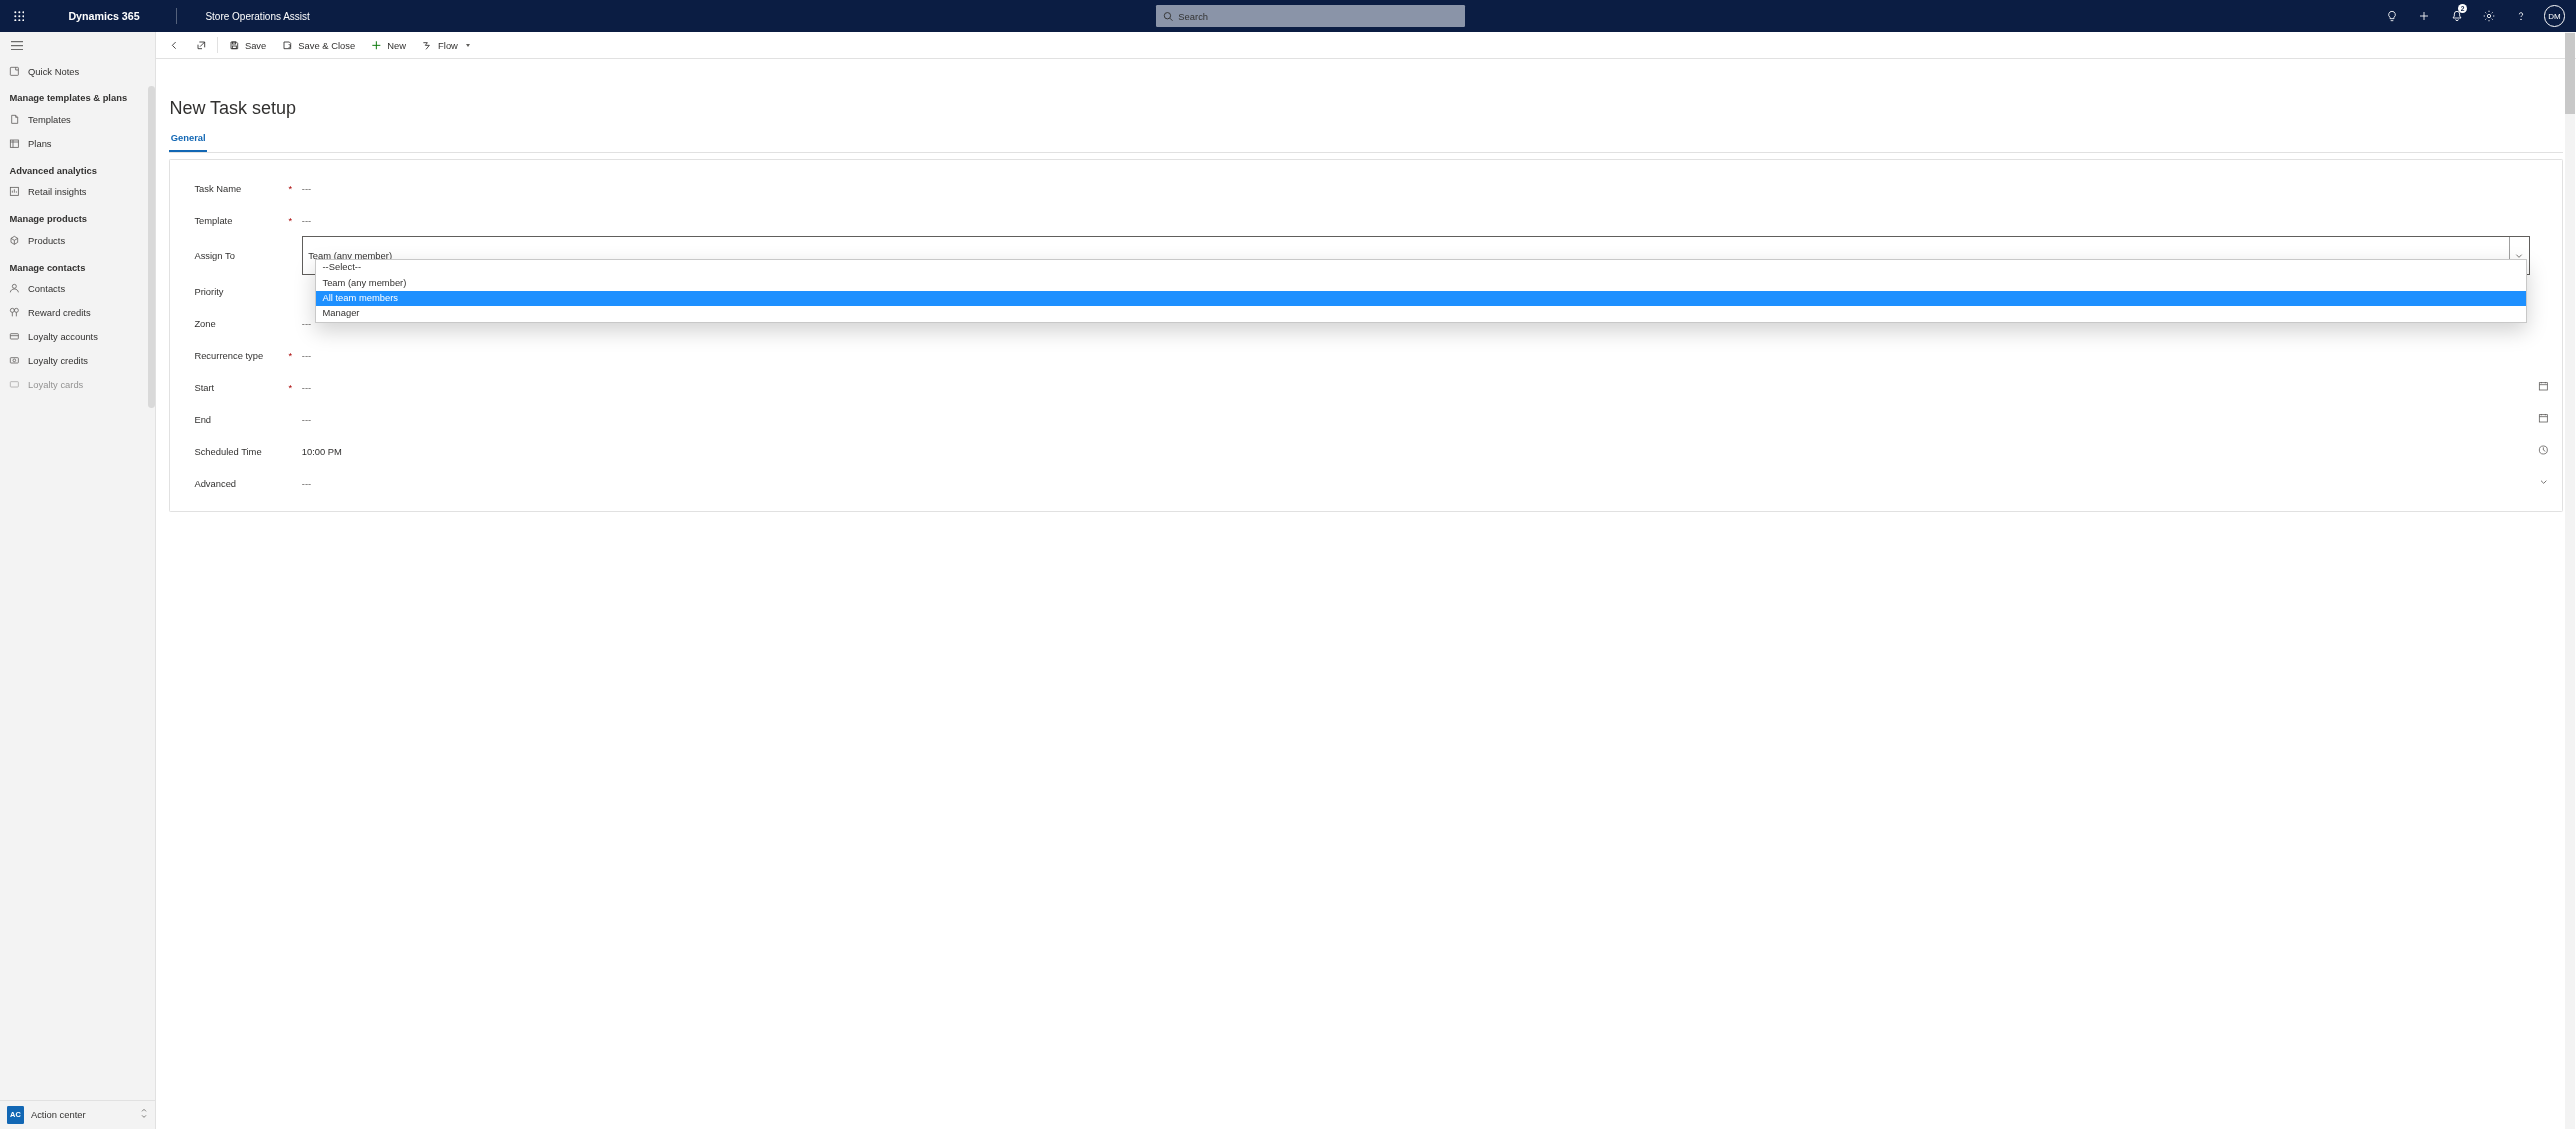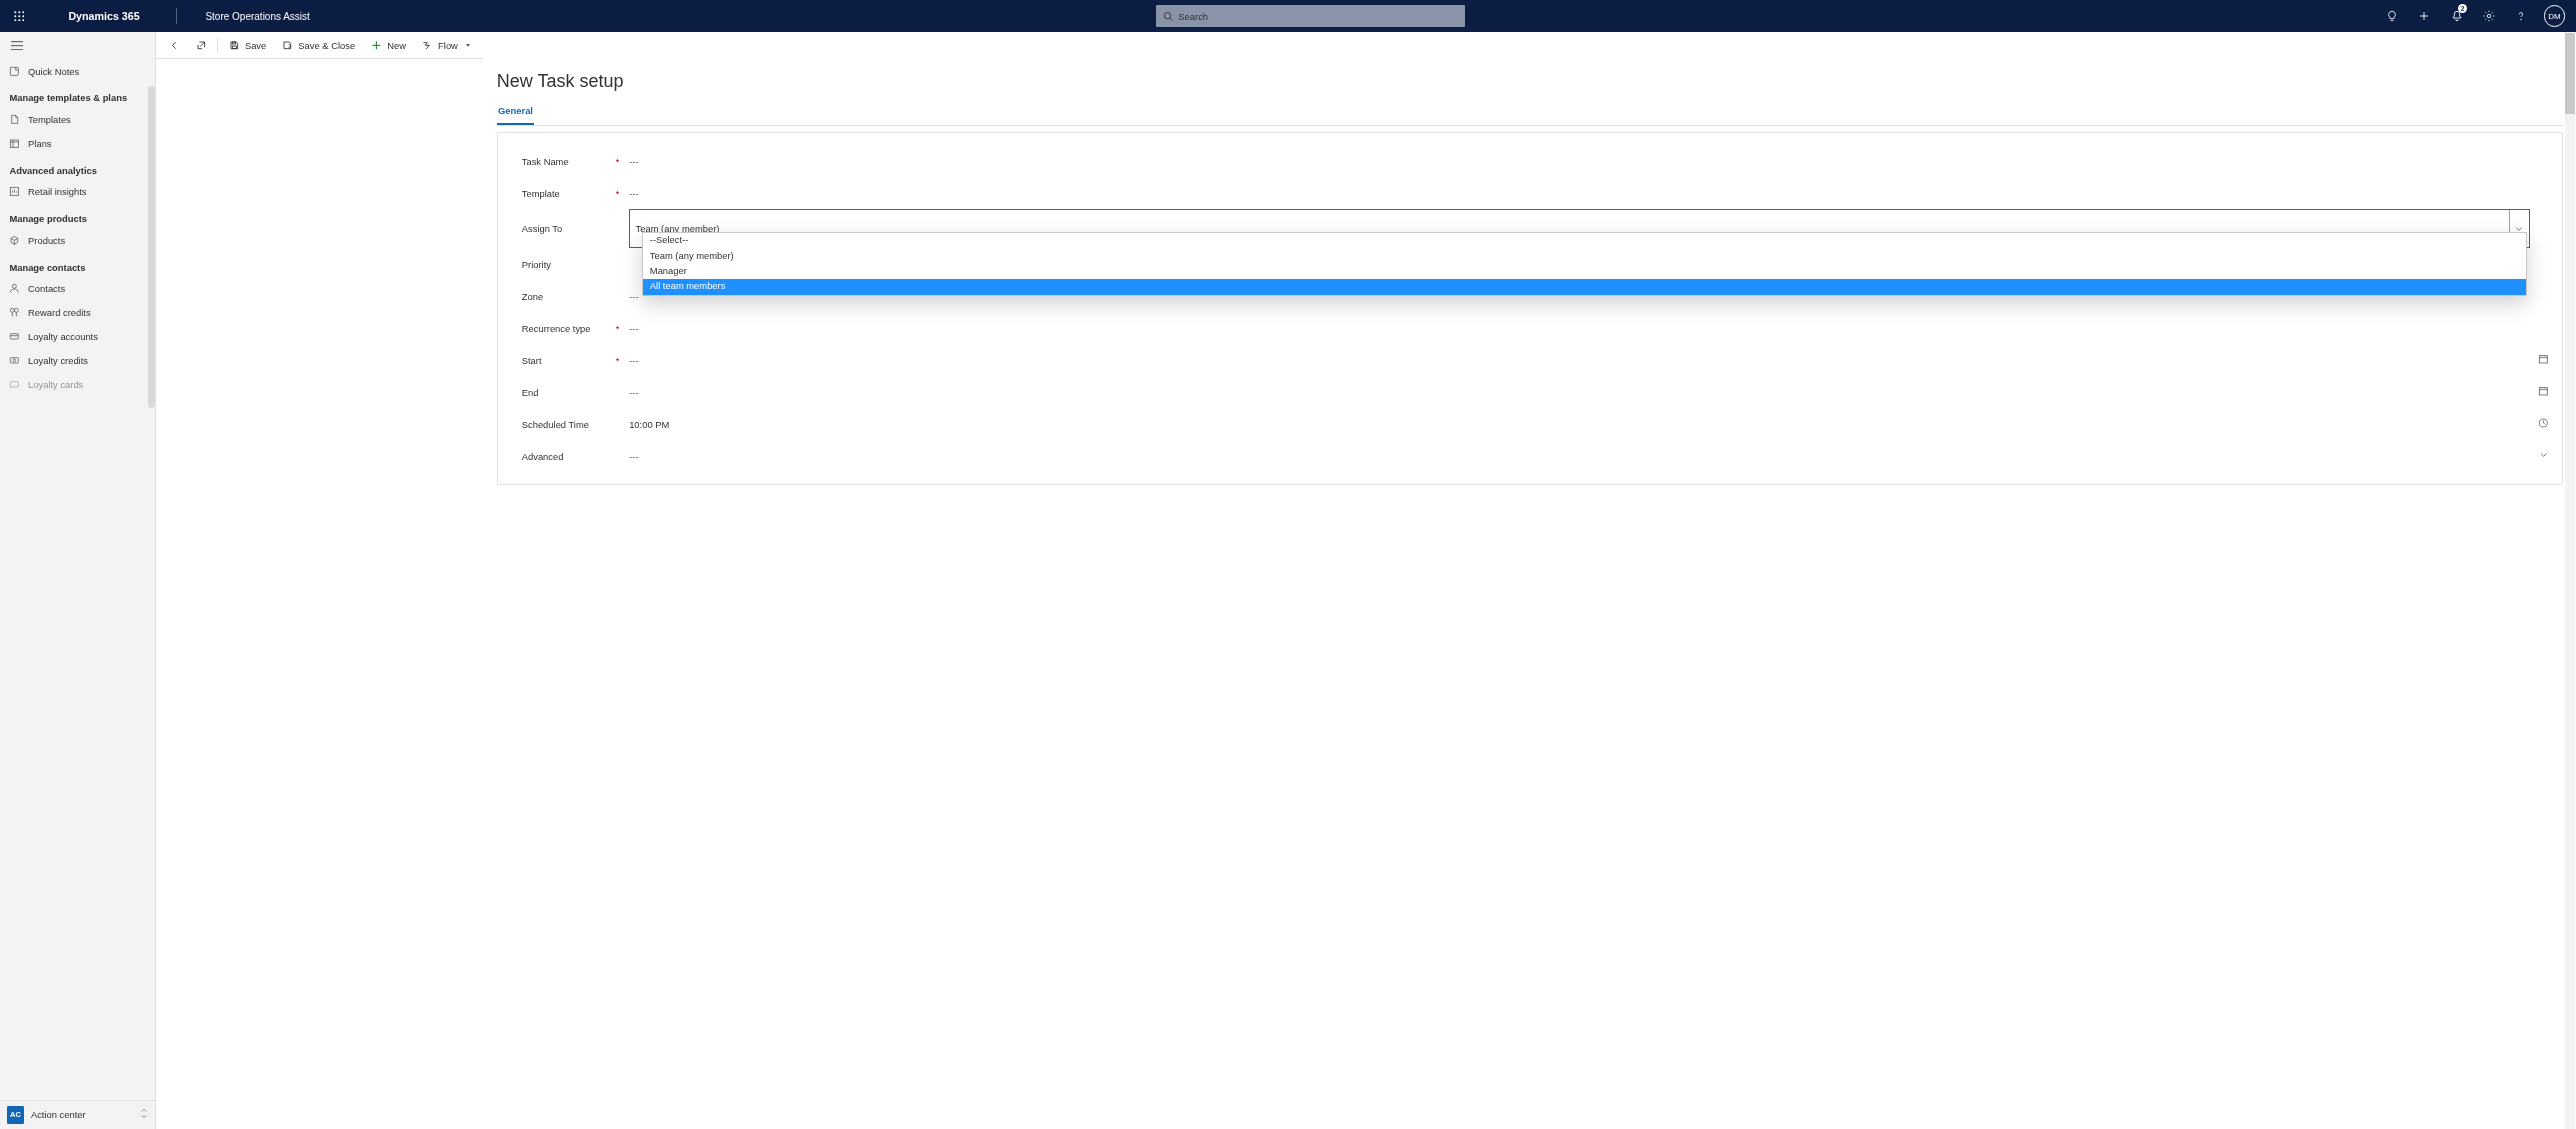--- a/index.html
+++ b/index.html
@@ -35,21 +35,21 @@
   .sb-item span { font-size: 9.4px; color: #323130; white-space: nowrap; overflow:hidden; text-overflow:ellipsis;}
   .sb-section { font-weight: 600; font-size: 9.4px; padding: 9.4px 9.4px 4px 9.4px; color: #323130; }
   .sb-scroll { flex:1; overflow-y:auto; }
   .sb-scrollbar { position:absolute; right:0; top:54px; width:6.7px; height:322px; background:#c8c8c8; border-radius:3.4px; opacity:0.6;}
   .sb-footer { border-top: 0.7px solid #e1e1e1; height: 29.5px; display: flex; align-items: center; padding: 0 6.7px; gap: 6.7px; background:#f3f3f3;}
   .ac-badge { background: #1267b4; color: #fff; width: 17.5px; height: 17.5px; display: flex; align-items: center; justify-content: center; font-size: 7.4px; font-weight: 600; border-radius:1.3px;}
   .sb-footer span { flex:1; font-size:9.4px;}
   .updown svg { stroke:#605e5c; }
   
   
-  .content { flex: 1; display: flex; flex-direction: row; overflow: hidden; position: relative; }
+  .content { flex: 1; display: flex; flex-direction: column; overflow: hidden; position: relative; }
   .cmdbar { height: 27px; border-bottom: 0.7px solid #e1e1e1; display: flex; align-items: center; padding: 0 5.4px; }
   .cmdbtn { display: flex; align-items: center; height: 27px; padding: 0 8px; gap: 5.4px; cursor: pointer; position:relative;}
   .cmdbtn svg { stroke: #323130; fill: none; }
   .cmdbtn.green svg { stroke: #107c10; }
   .cmdsep { width: 0.7px; height: 16px; background: #e1e1e1; margin: 0 2.7px; }
   .cmdbtn.chev::after { content:""; margin-left:2.7px; border-left:2.7px solid transparent; border-right:2.7px solid transparent; border-top:3.4px solid #605e5c;}
   
   .page { flex: 1; overflow: auto; padding: 10.7px 13.4px; }
   .page-title { font-size: 18px; font-weight: 400; margin-bottom: 9.4px; margin-top: 28px; }
   .tabs { display: flex; border-bottom: 0.7px solid #e1e1e1; margin-bottom: 2.7px; }
@@ -310,22 +310,22 @@
             <div class="combo">
               <span>Team (any member)</span>
               <div class="combo-chev">
                   <svg width="8" height="8" viewBox="0 0 12 12" stroke-width="1.3" fill="none">
                     <path d="M2 4l4 4 4-4"></path>
                   </svg>
                 </div>
               <div class="dropdown">
                 <div class="dropdown-item">--Select--</div>
                 <div class="dropdown-item">Team (any member)</div>
+                <div class="dropdown-item highlight">All team members</div>
                 <div class="dropdown-item">Manager</div>
-                <div class="dropdown-item highlight">All team members</div>
               </div>
             </div>
           </div>
         </div>
 
         <div class="formrow">
           <div class="formlabel">Priority</div>
           <div class="req"></div>
           <div class="formval"></div>
         </div>

